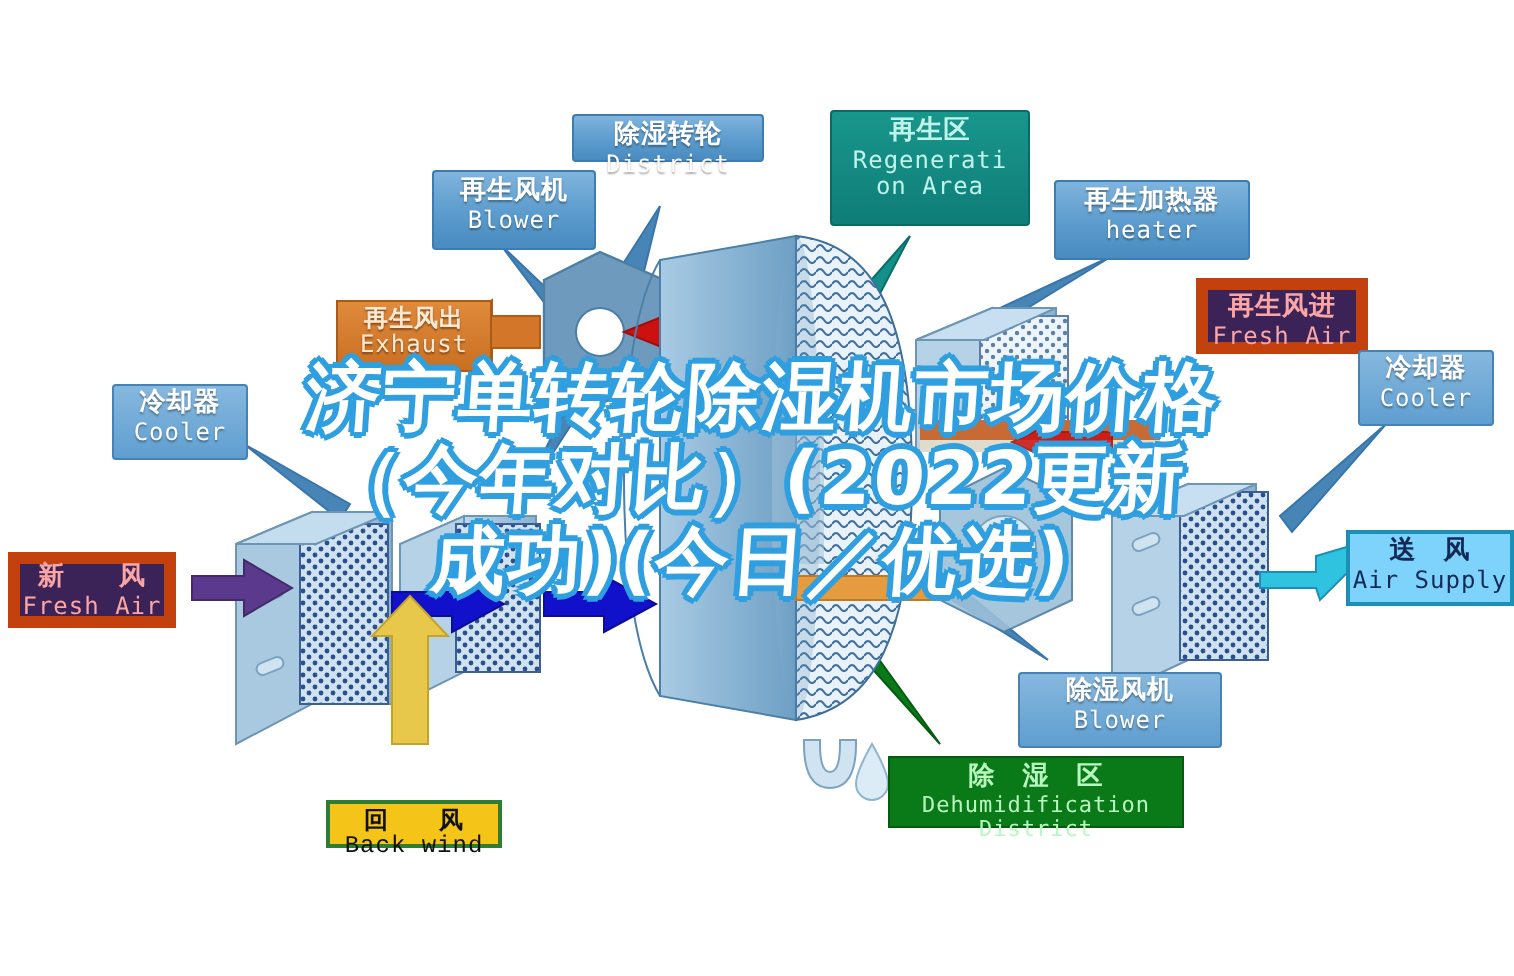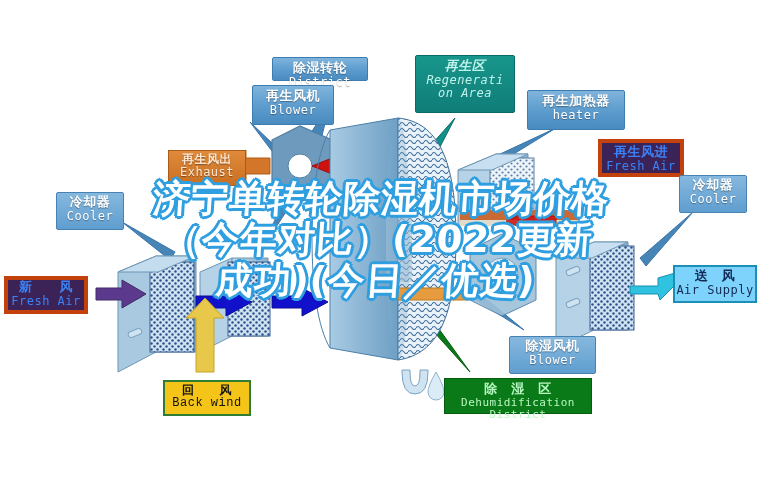--- a/index.html
+++ b/index.html
@@ -14,21 +14,21 @@
 
   
   .lbl-blue{background:linear-gradient(180deg,#7fb4dc 0%,#5b9bcd 55%,#4a8bc0 100%);
             color:#ffffff;border:1px solid #3d7cb0;
             text-shadow:0 1px 1px rgba(0,0,0,.35);}
   .lbl-blue2{background:linear-gradient(180deg,#86b8de 0%,#5f9ed0 100%);
             color:#ffffff;border:1px solid #4682b4;
             text-shadow:0 1px 1px rgba(0,0,0,.35);}
   .lbl-teal{background:linear-gradient(180deg,#18968c 0%,#0f7d78 100%);
             color:#bff3ea;border:1px solid #0a6a64;}
-  .lbl-purple{background:#3b2358;color:#3b82f6;border:4px solid #c2410c;}
+  .lbl-purple{background:#3b2358;color:#fca5a5;border:6px solid #c2410c;}
   .lbl-orange{background:linear-gradient(180deg,#e08a3c 0%,#c96f22 100%);
             color:#ffe9d2;border:1px solid #a85c18;
             text-shadow:0 1px 1px rgba(0,0,0,.4);}
   .lbl-yellow{background:#f4c518;color:#111111;border:2px solid #2e7d32;}
   .lbl-green{background:#0a7a18;color:#b7f7c0;border:1px solid #055c10;}
   .lbl-cyan{background:#7dd3fc;color:#122a55;border:2px solid #1b8fb5;}
 
   
   #art{position:absolute;left:0;top:0;}
 
@@ -173,31 +173,31 @@
     <polygon points="630,286 658,286 658,278 692,268 660,300 658,294 630,294" fill="#2fc3e0" stroke="#1b8fb5"></polygon>
 
     <polygon points="556,216 530,216 530,210 506,221 530,232 530,226 556,226" fill="#cc1111" stroke="#a20d0d" opacity=".85"></polygon>
 
     <g>
       <path d="M402 372 q0 22 13 22 q13 0 13 -22 l0 -2 l-8 0 l0 2 q0 14 -5 14 q-5 0 -5 -14 l0 -2 l-8 0 Z" fill="#cfe3f1" stroke="#7aa3c2"></path>
       <path d="M436 372 q-8 14 -8 20 a8 8 0 0 0 16 0 q0 -6 -8 -20 Z" fill="#dcecf6" stroke="#8fb4cf"></path>
     </g>
   </svg>
 
-  <div class="lbl lbl-blue" style="left:272px;top:57px;width:96px;height:24px;padding-top:3px;font-size:13px;border-radius:2px;">
+  <div class="lbl lbl-blue" style="left:286px;top:57px;width:96px;height:24px;padding-top:3px;font-size:13px;border-radius:2px;">
     <span class="cn">除湿转轮</span>
     <span class="en" style="font-size:12px;">District</span>
   </div>
 
-  <div class="lbl lbl-blue" style="left:216px;top:85px;width:82px;height:40px;padding-top:3px;font-size:13px;border-radius:2px;margin-left:36px;">
+  <div class="lbl lbl-blue" style="left:216px;top:85px;width:82px;height:40px;padding-top:3px;font-size:13px;border-radius:2px;">
     <span class="cn">再生风机</span>
     <span class="en" style="font-size:12px;">Blower</span>
   </div>
 
-  <div class="lbl lbl-teal" style="left:415px;top:55px;width:100px;height:58px;padding-top:3px;font-size:13px;border-radius:2px;font-style:italic;">
+  <div class="lbl lbl-teal" style="left:415px;top:55px;width:100px;height:58px;padding-top:3px;font-size:13px;border-radius:2px;">
     <span class="cn">再生区</span>
     <span class="en" style="font-size:12px;">Regenerati on Area</span>
   </div>
 
   <div class="lbl lbl-blue" style="left:527px;top:90px;width:98px;height:40px;padding-top:3px;font-size:13px;border-radius:2px;">
     <span class="cn">再生加热器</span>
     <span class="en" style="font-size:12px;">heater</span>
   </div>
 
   <div class="lbl lbl-purple" style="left:598px;top:139px;width:86px;height:38px;padding-top:2px;font-size:13px;">
@@ -218,26 +218,26 @@
   <div class="lbl lbl-blue2" style="left:56px;top:192px;width:68px;height:38px;padding-top:2px;font-size:13px;border-radius:2px;">
     <span class="cn">冷却器</span>
     <span class="en" style="font-size:12px;">Cooler</span>
   </div>
 
   <div class="lbl lbl-purple" style="left:4px;top:276px;width:84px;height:38px;padding-top:0;font-size:13px;">
     <span class="cn">新　　风</span>
     <span class="en" style="font-size:12px;">Fresh Air</span>
   </div>
 
-  <div class="lbl lbl-yellow" style="left:163px;top:380px;width:88px;height:36px;padding-top:2px;font-size:12px;">
+  <div class="lbl lbl-yellow" style="left:163px;top:400px;width:88px;height:24px;padding-top:2px;font-size:12px;">
     <span class="cn">回　　风</span>
     <span class="en" style="font-size:12px;font-family:Liberation Mono, monospace;">Back wind</span>
   </div>
 
-  <div class="lbl lbl-blue2" style="left:509px;top:336px;width:87px;height:38px;padding-top:2px;font-size:13px;border-radius:2px;">
+  <div class="lbl lbl-blue2" style="left:509px;top:336px;width:102px;height:38px;padding-top:2px;font-size:13px;border-radius:2px;">
     <span class="cn">除湿风机</span>
     <span class="en" style="font-size:12px;">Blower</span>
   </div>
 
   <div class="lbl lbl-green" style="left:444px;top:378px;width:148px;height:36px;padding-top:3px;font-size:13px;">
     <span class="cn">除　湿　区</span>
     <span class="en" style="font-size:11px;">Dehumidification District</span>
   </div>
 
   <div class="lbl lbl-cyan" style="left:673px;top:265px;width:84px;height:38px;padding-top:2px;font-size:13px;">

